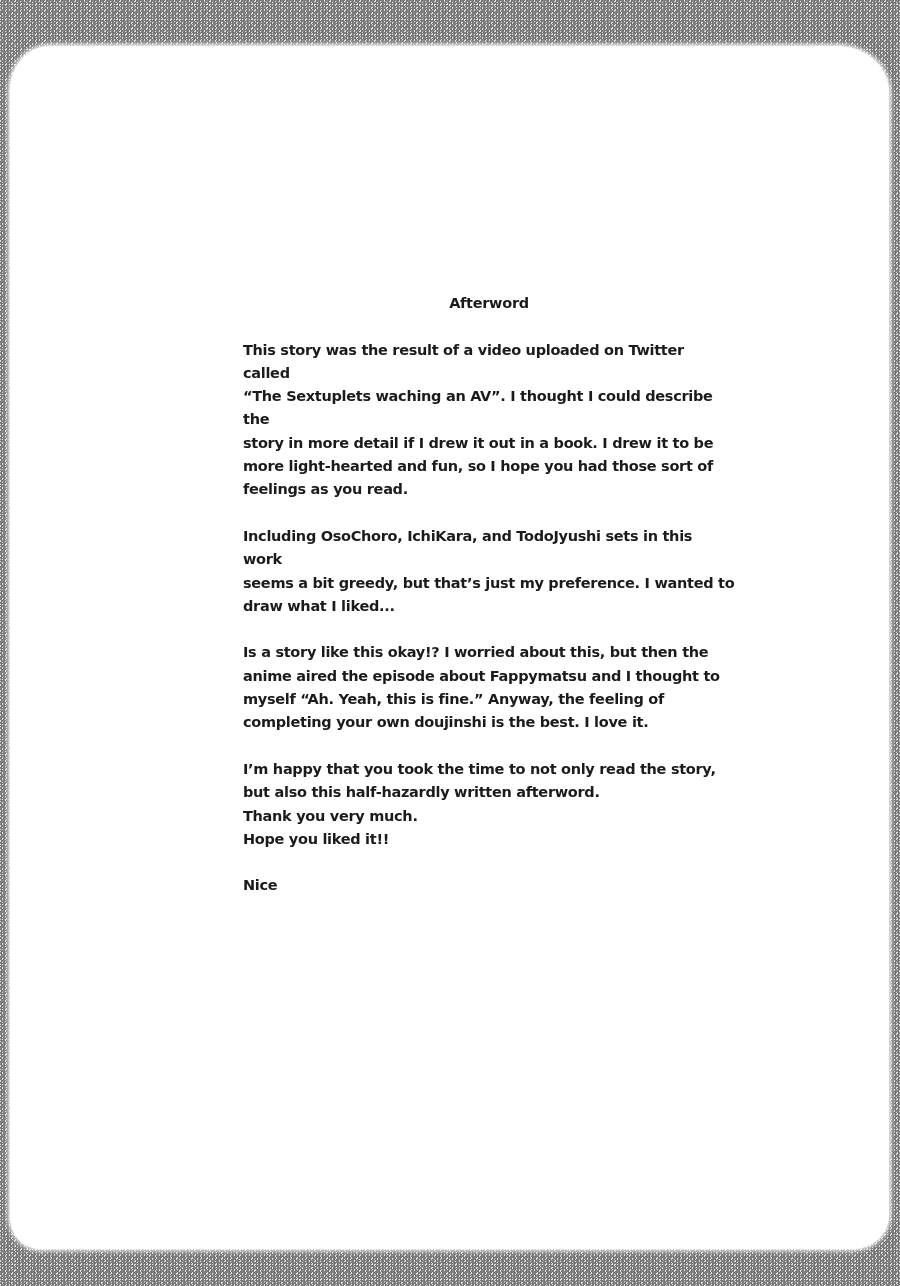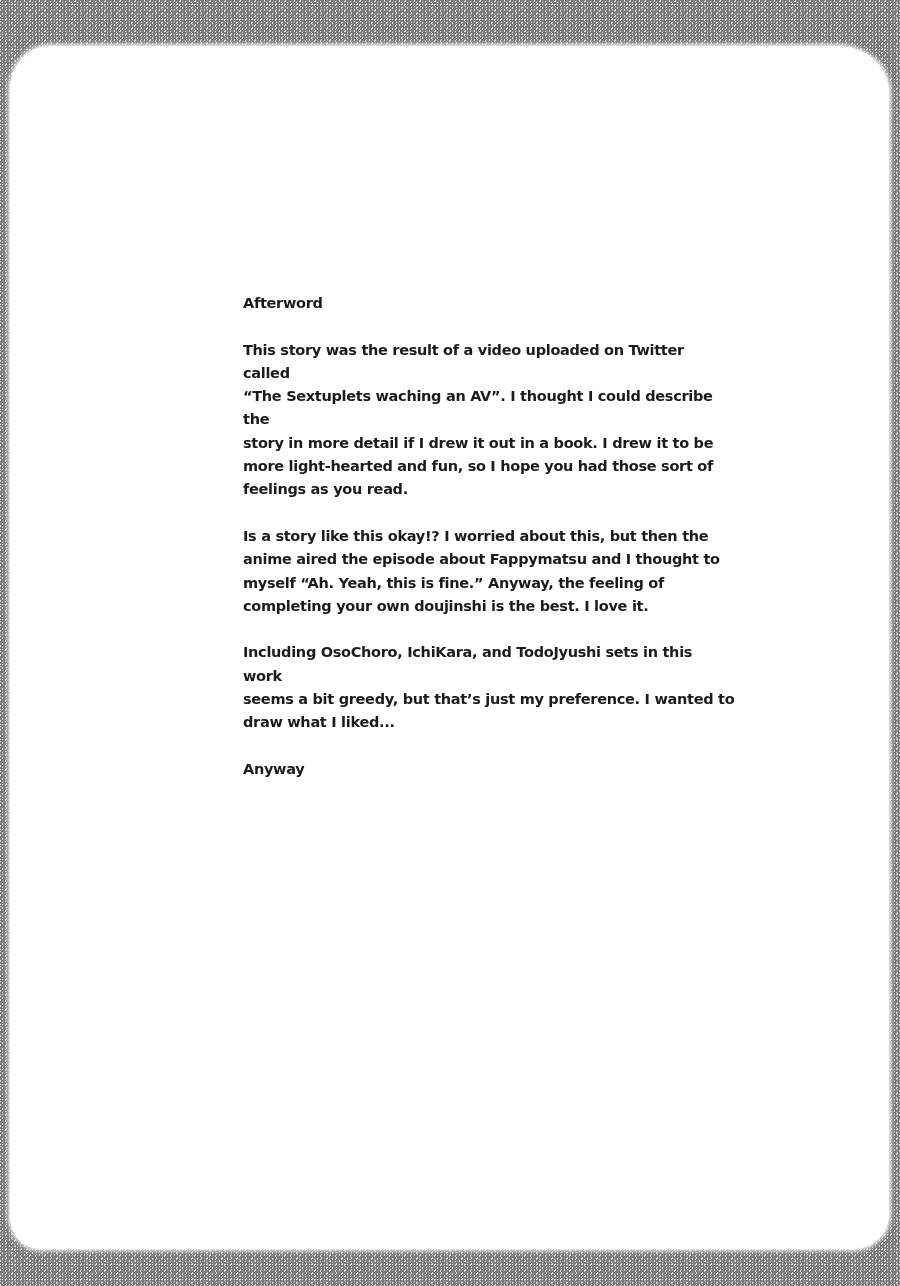--- a/index.html
+++ b/index.html
@@ -45,40 +45,45 @@
     font-size: 14.5px;
     line-height: 23.3px;
     letter-spacing: -0.3px;
   }
   .text-block p {
     margin: 0 0 23.3px 0;
     white-space: pre-line; 
   }
   .title {
     margin: 0 0 23.3px 0;
+    text-align: center;
   }
   .signature {
     margin-top: 37px;
   }
 </style>
 </head>
 <body>
 
 <div class="scan-bg"></div>
 
 <div class="paper">
   <div class="text-block">
     <p class="title">Afterword</p>
     <p>This story was the result of a video uploaded on Twitter called
 “The Sextuplets waching an AV”. I thought I could describe the
 story in more detail if I drew it out in a book. I drew it to be
 more light-hearted and fun, so I hope you had those sort of
 feelings as you read.</p>
+    <p>Including OsoChoro, IchiKara, and TodoJyushi sets in this work
+seems a bit greedy, but that’s just my preference. I wanted to
+draw what I liked...</p>
     <p>Is a story like this okay!? I worried about this, but then the
 anime aired the episode about Fappymatsu and I thought to
 myself “Ah. Yeah, this is fine.” Anyway, the feeling of
 completing your own doujinshi is the best. I love it.</p>
-    <p>Including OsoChoro, IchiKara, and TodoJyushi sets in this work
-seems a bit greedy, but that’s just my preference. I wanted to
-draw what I liked...</p>
-    <p class="signature">Anyway</p>
+    <p>I’m happy that you took the time to not only read the story,
+but also this half-hazardly written afterword.
+Thank you very much.
+Hope you liked it!!</p>
+    <p class="signature">Nice</p>
   </div>
 </div>
 
 </body></html>

